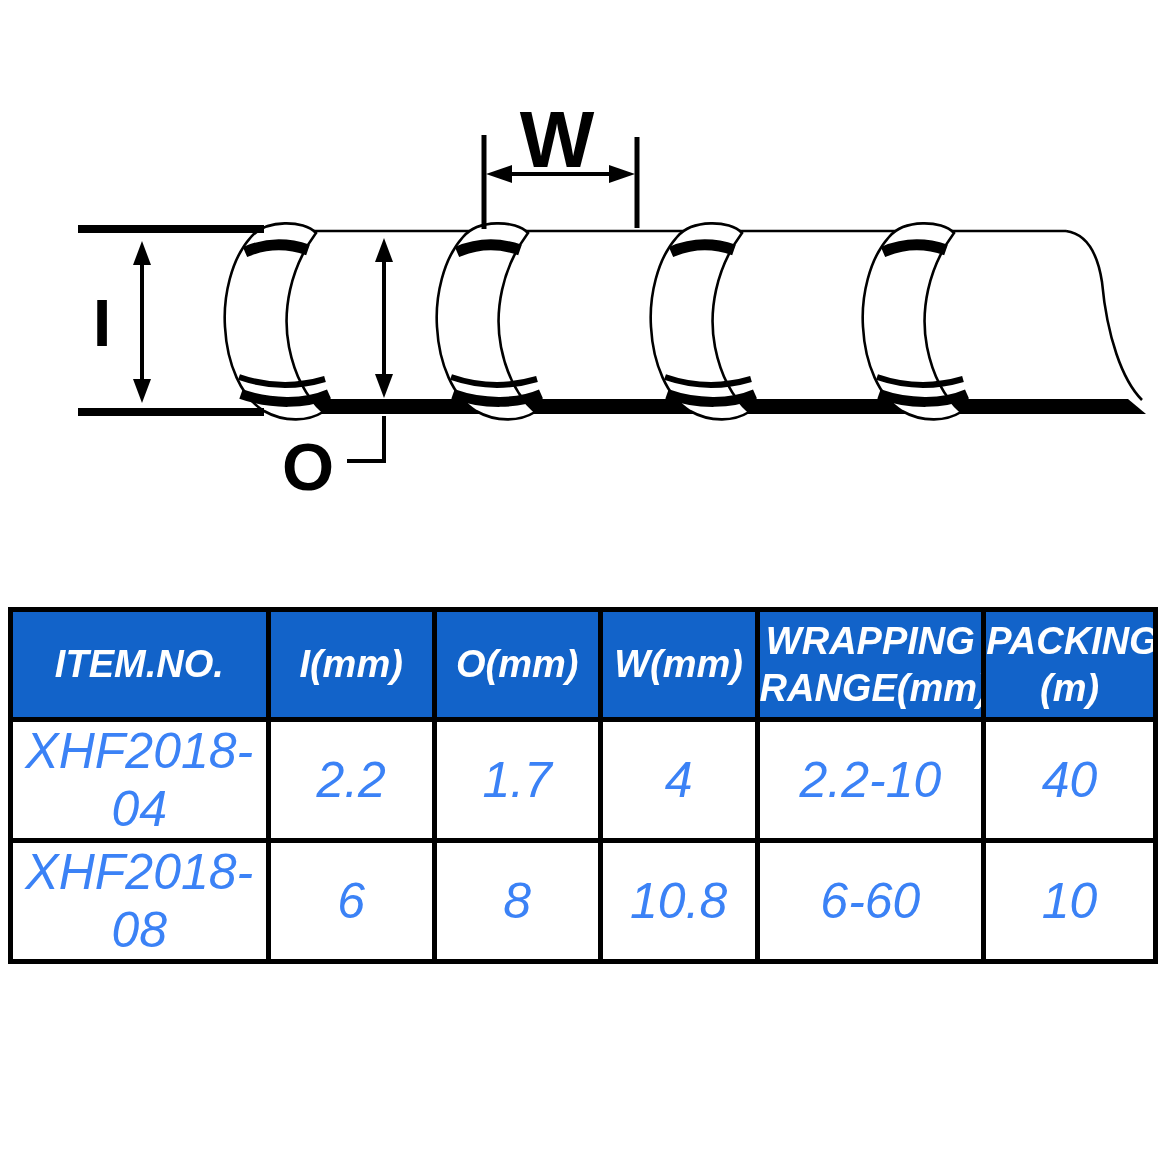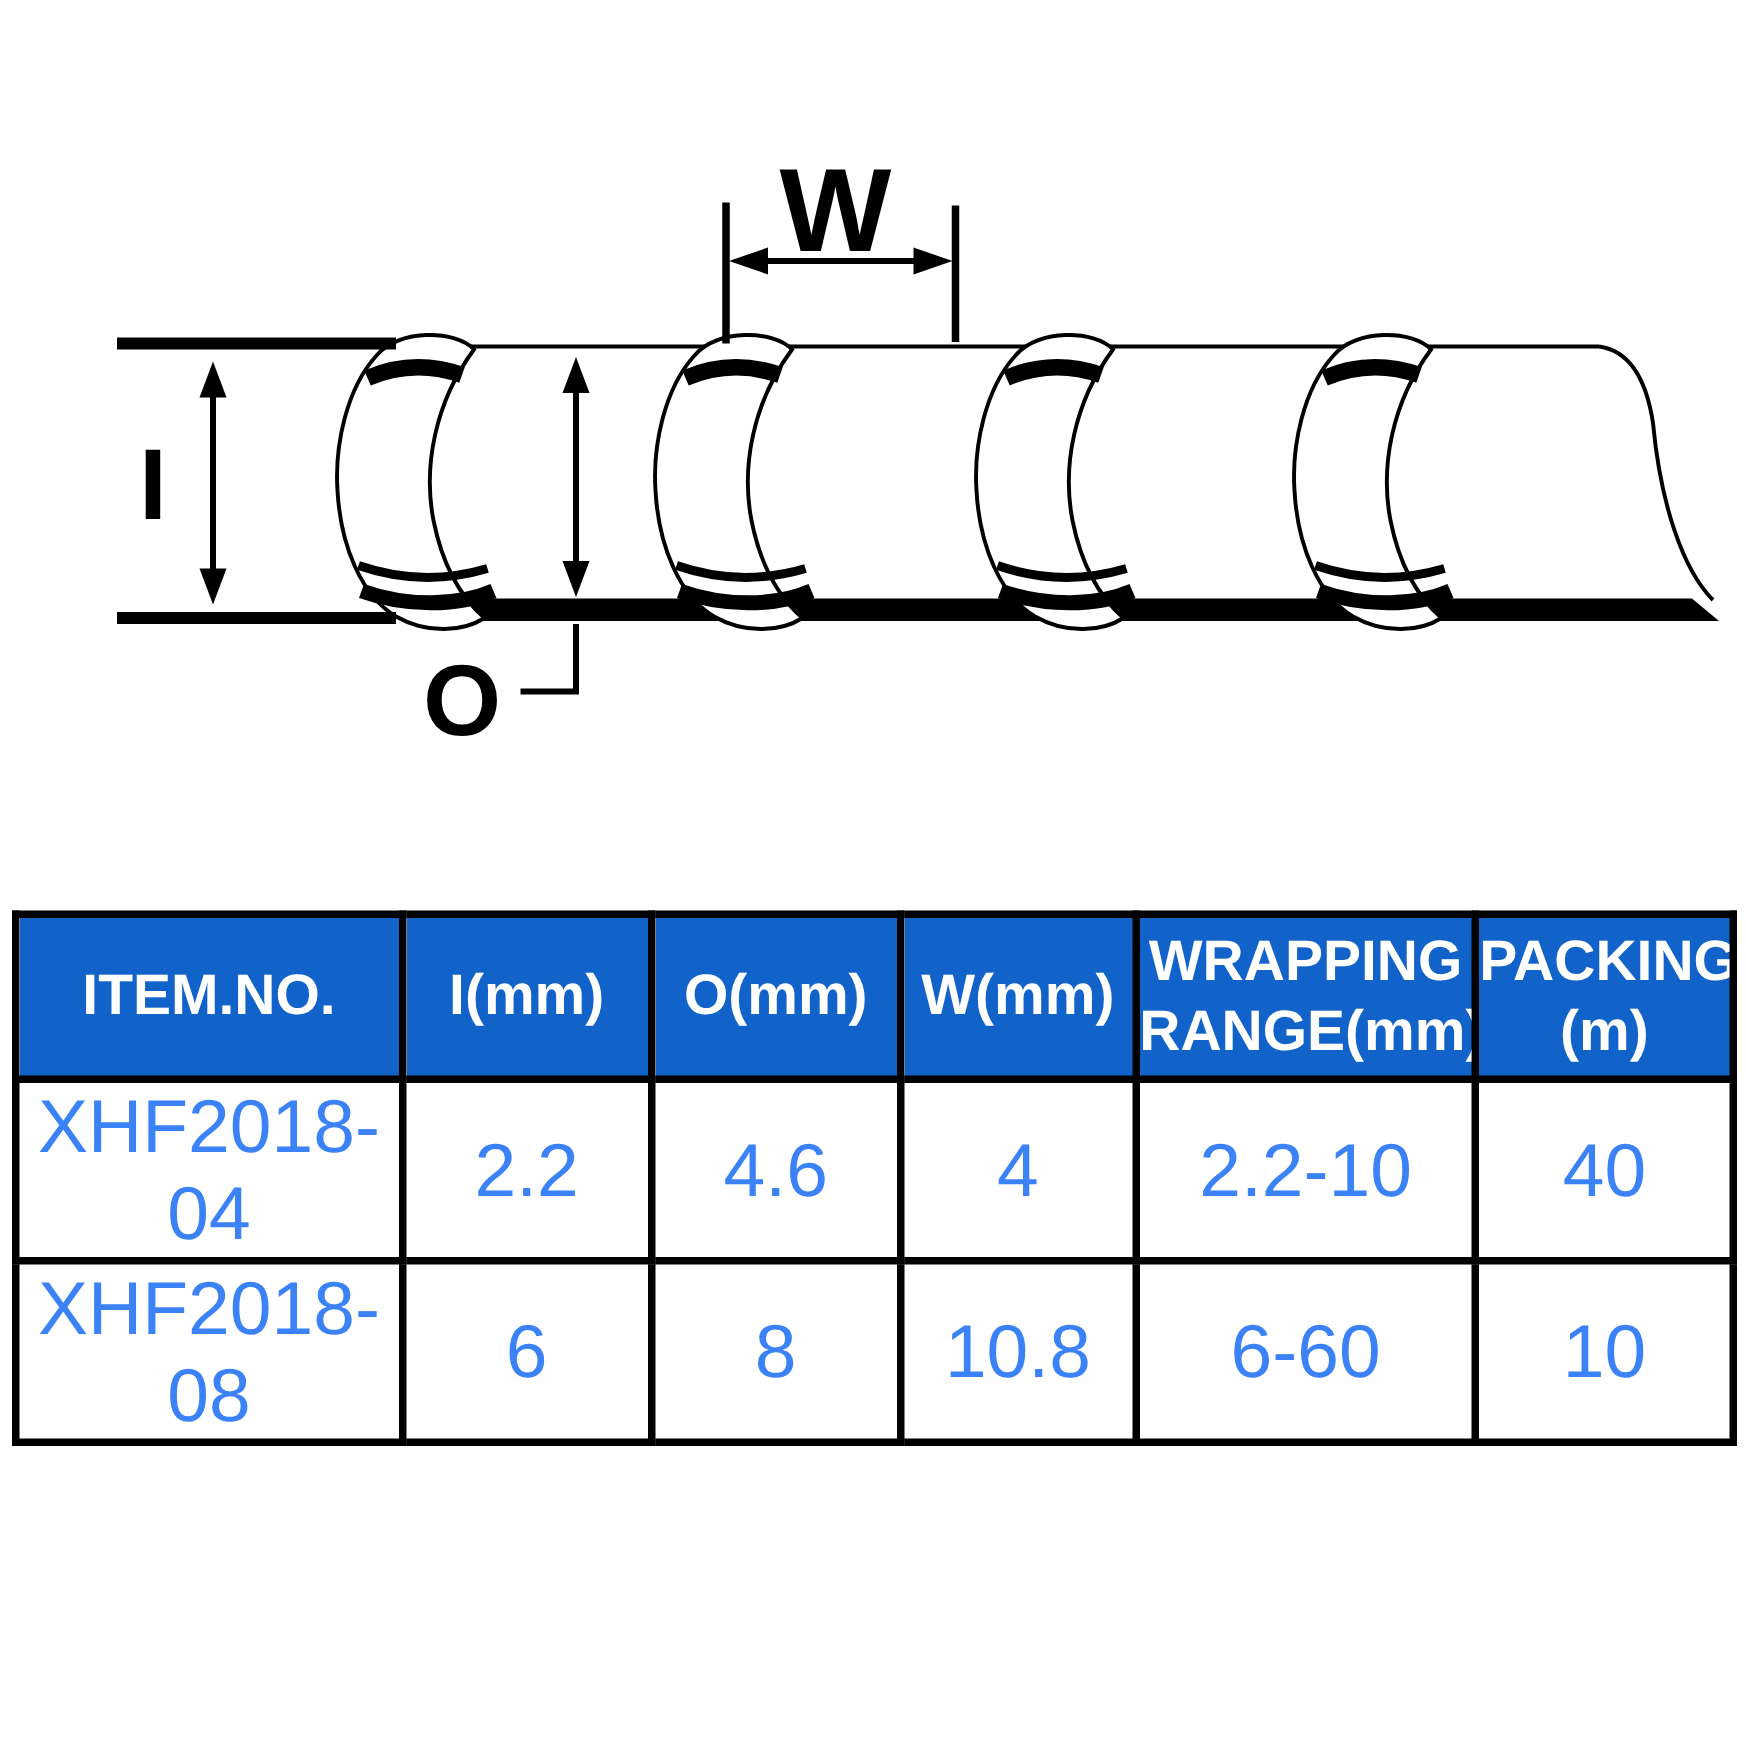--- a/index.html
+++ b/index.html
@@ -29,20 +29,21 @@
     position: absolute;
     left: 8px;
     top: 607px;
     width: 1150px;
   }
   table.spec {
     border-collapse: collapse;
     table-layout: fixed;
     width: 100%;
     border: 5px solid #1d4ed8;
+    font-style: italic;
   }
   table.spec th, table.spec td {
     border: 5px solid #000000;
     text-align: center;
     vertical-align: middle;
     padding: 0;
     overflow: hidden;
   }
   table.spec thead th {
     height: 105px;
@@ -168,21 +169,21 @@
           <th>
             <span class="hl">PACKING</span>
             <span class="hl">(m)</span>
           </th>
         </tr>
       </thead>
       <tbody>
         <tr>
           <td>XHF2018-04</td>
           <td>2.2</td>
-          <td>4.6</td>
+          <td>1.7</td>
           <td>4</td>
           <td>2.2-10</td>
           <td>40</td>
         </tr>
         <tr>
           <td>XHF2018-08</td>
           <td>6</td>
           <td>8</td>
           <td>10.8</td>
           <td>6-60</td>

